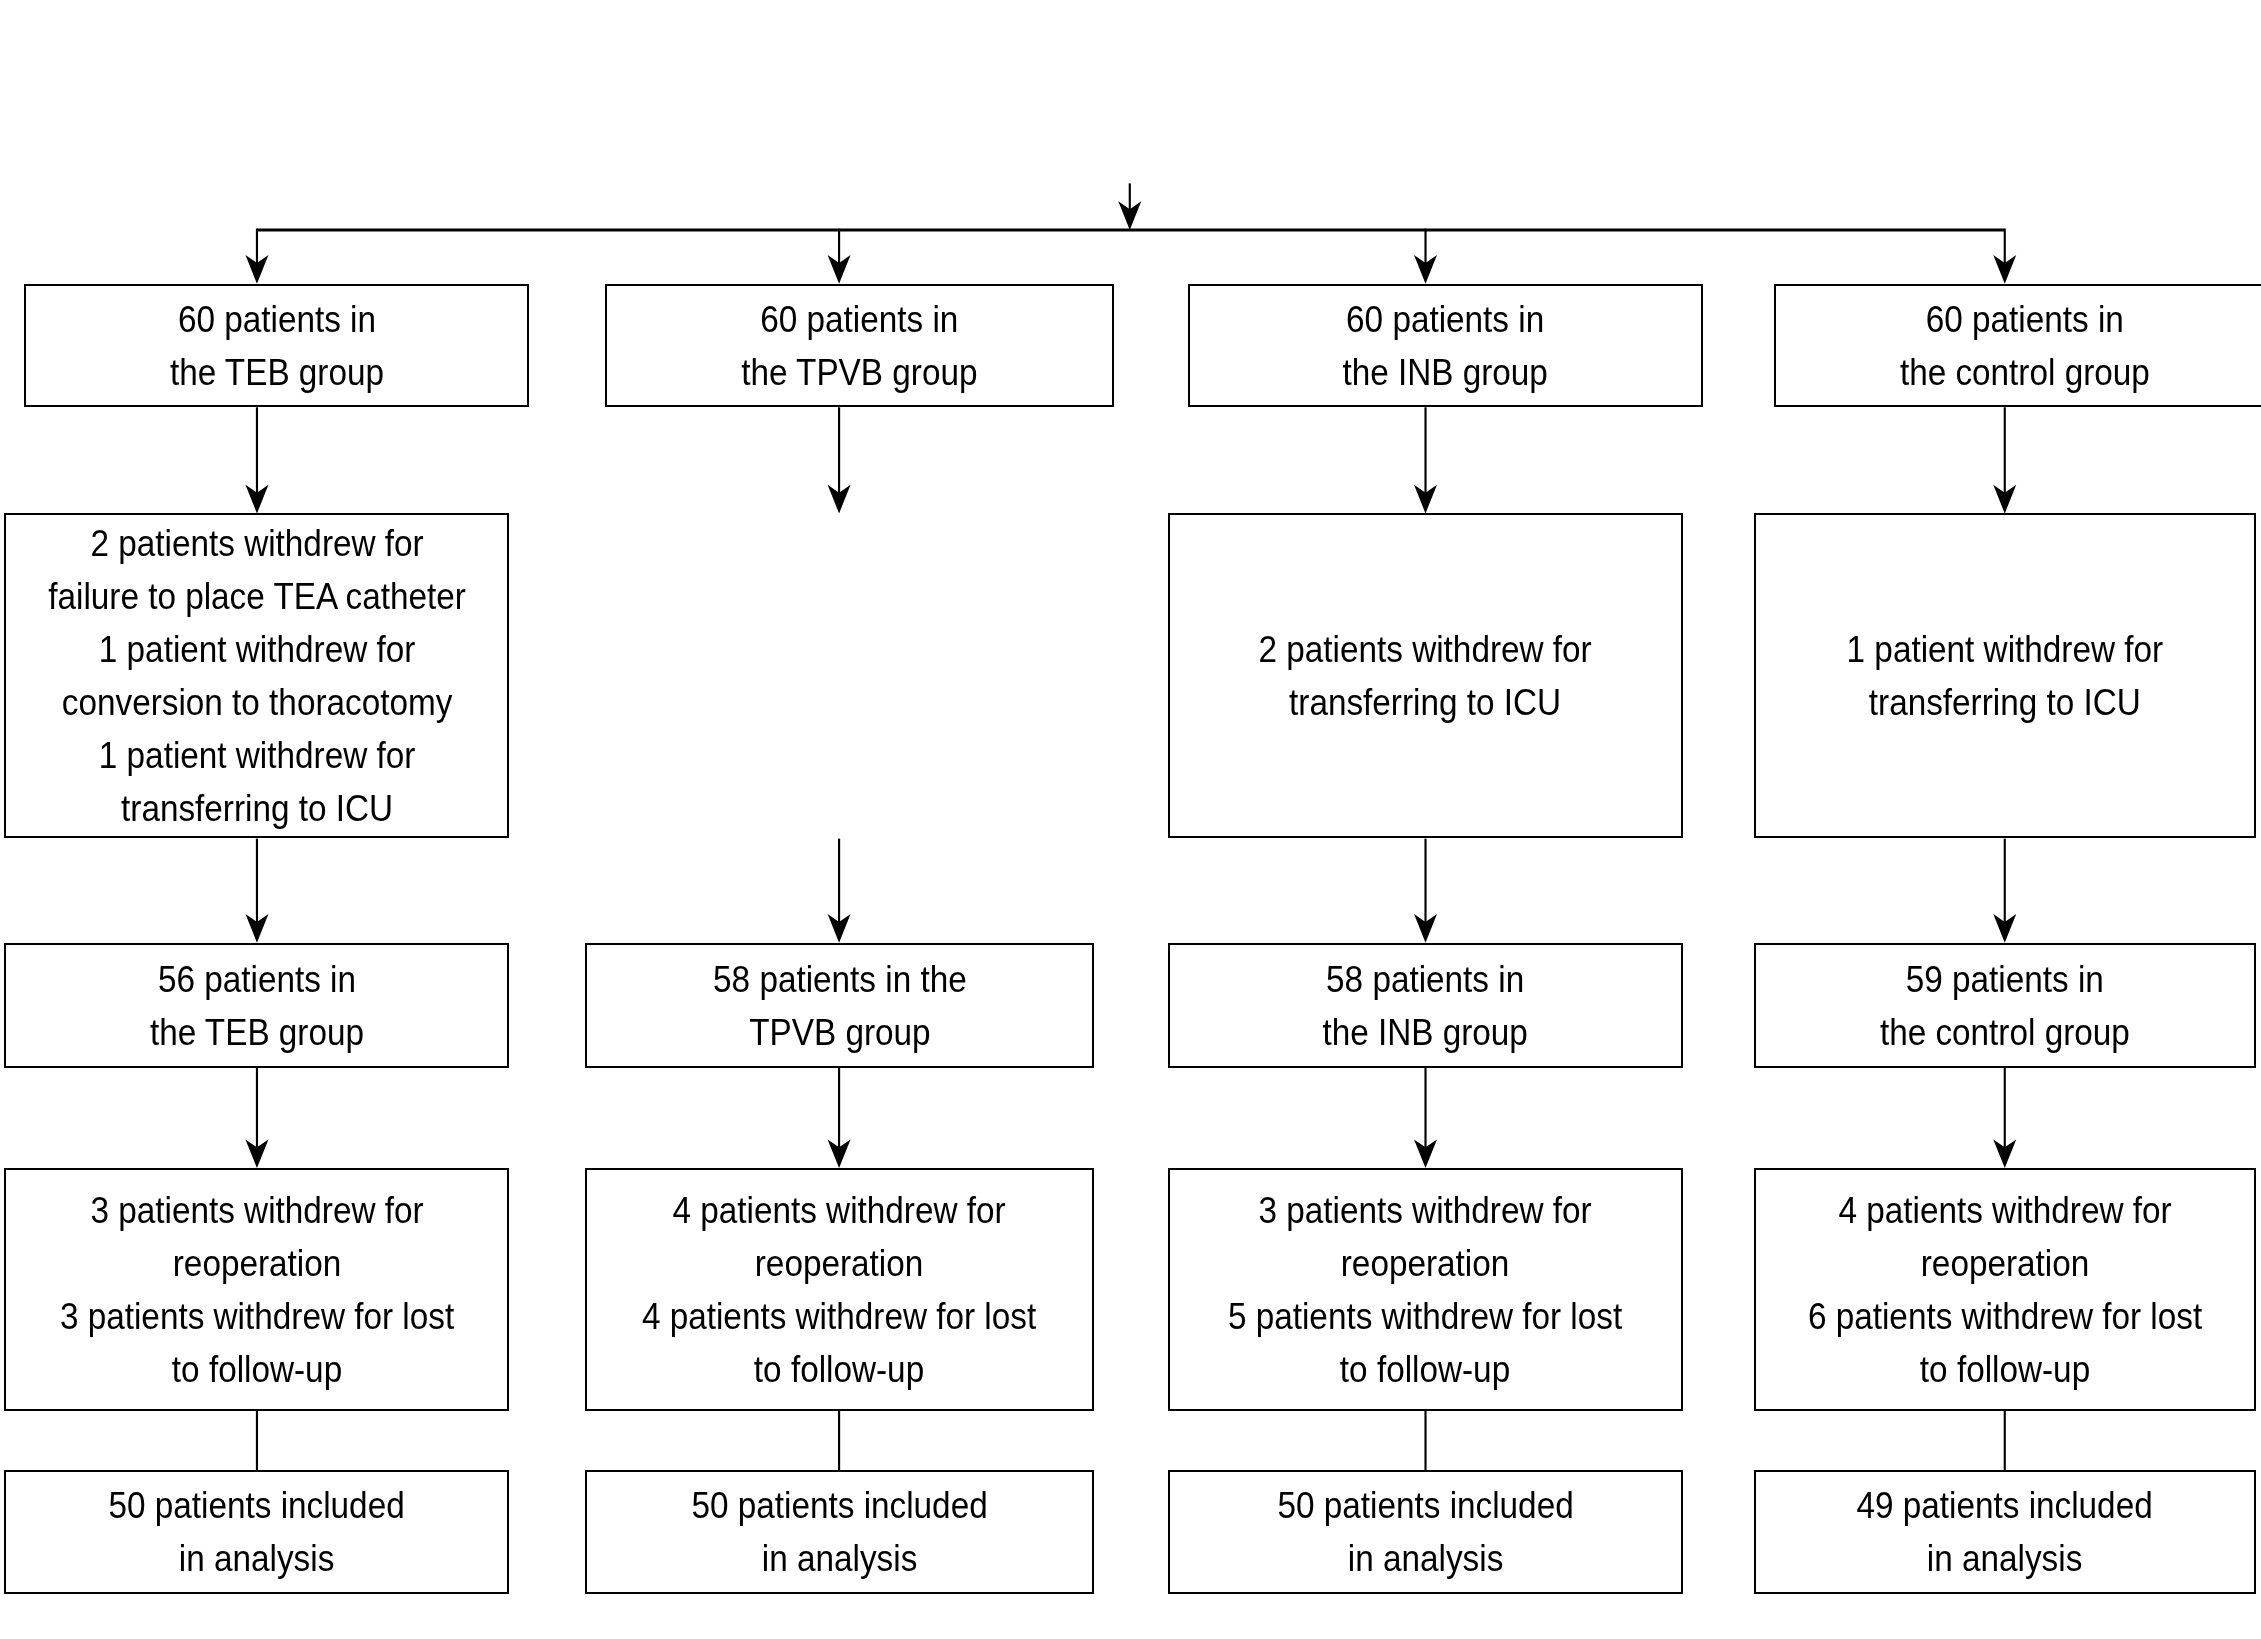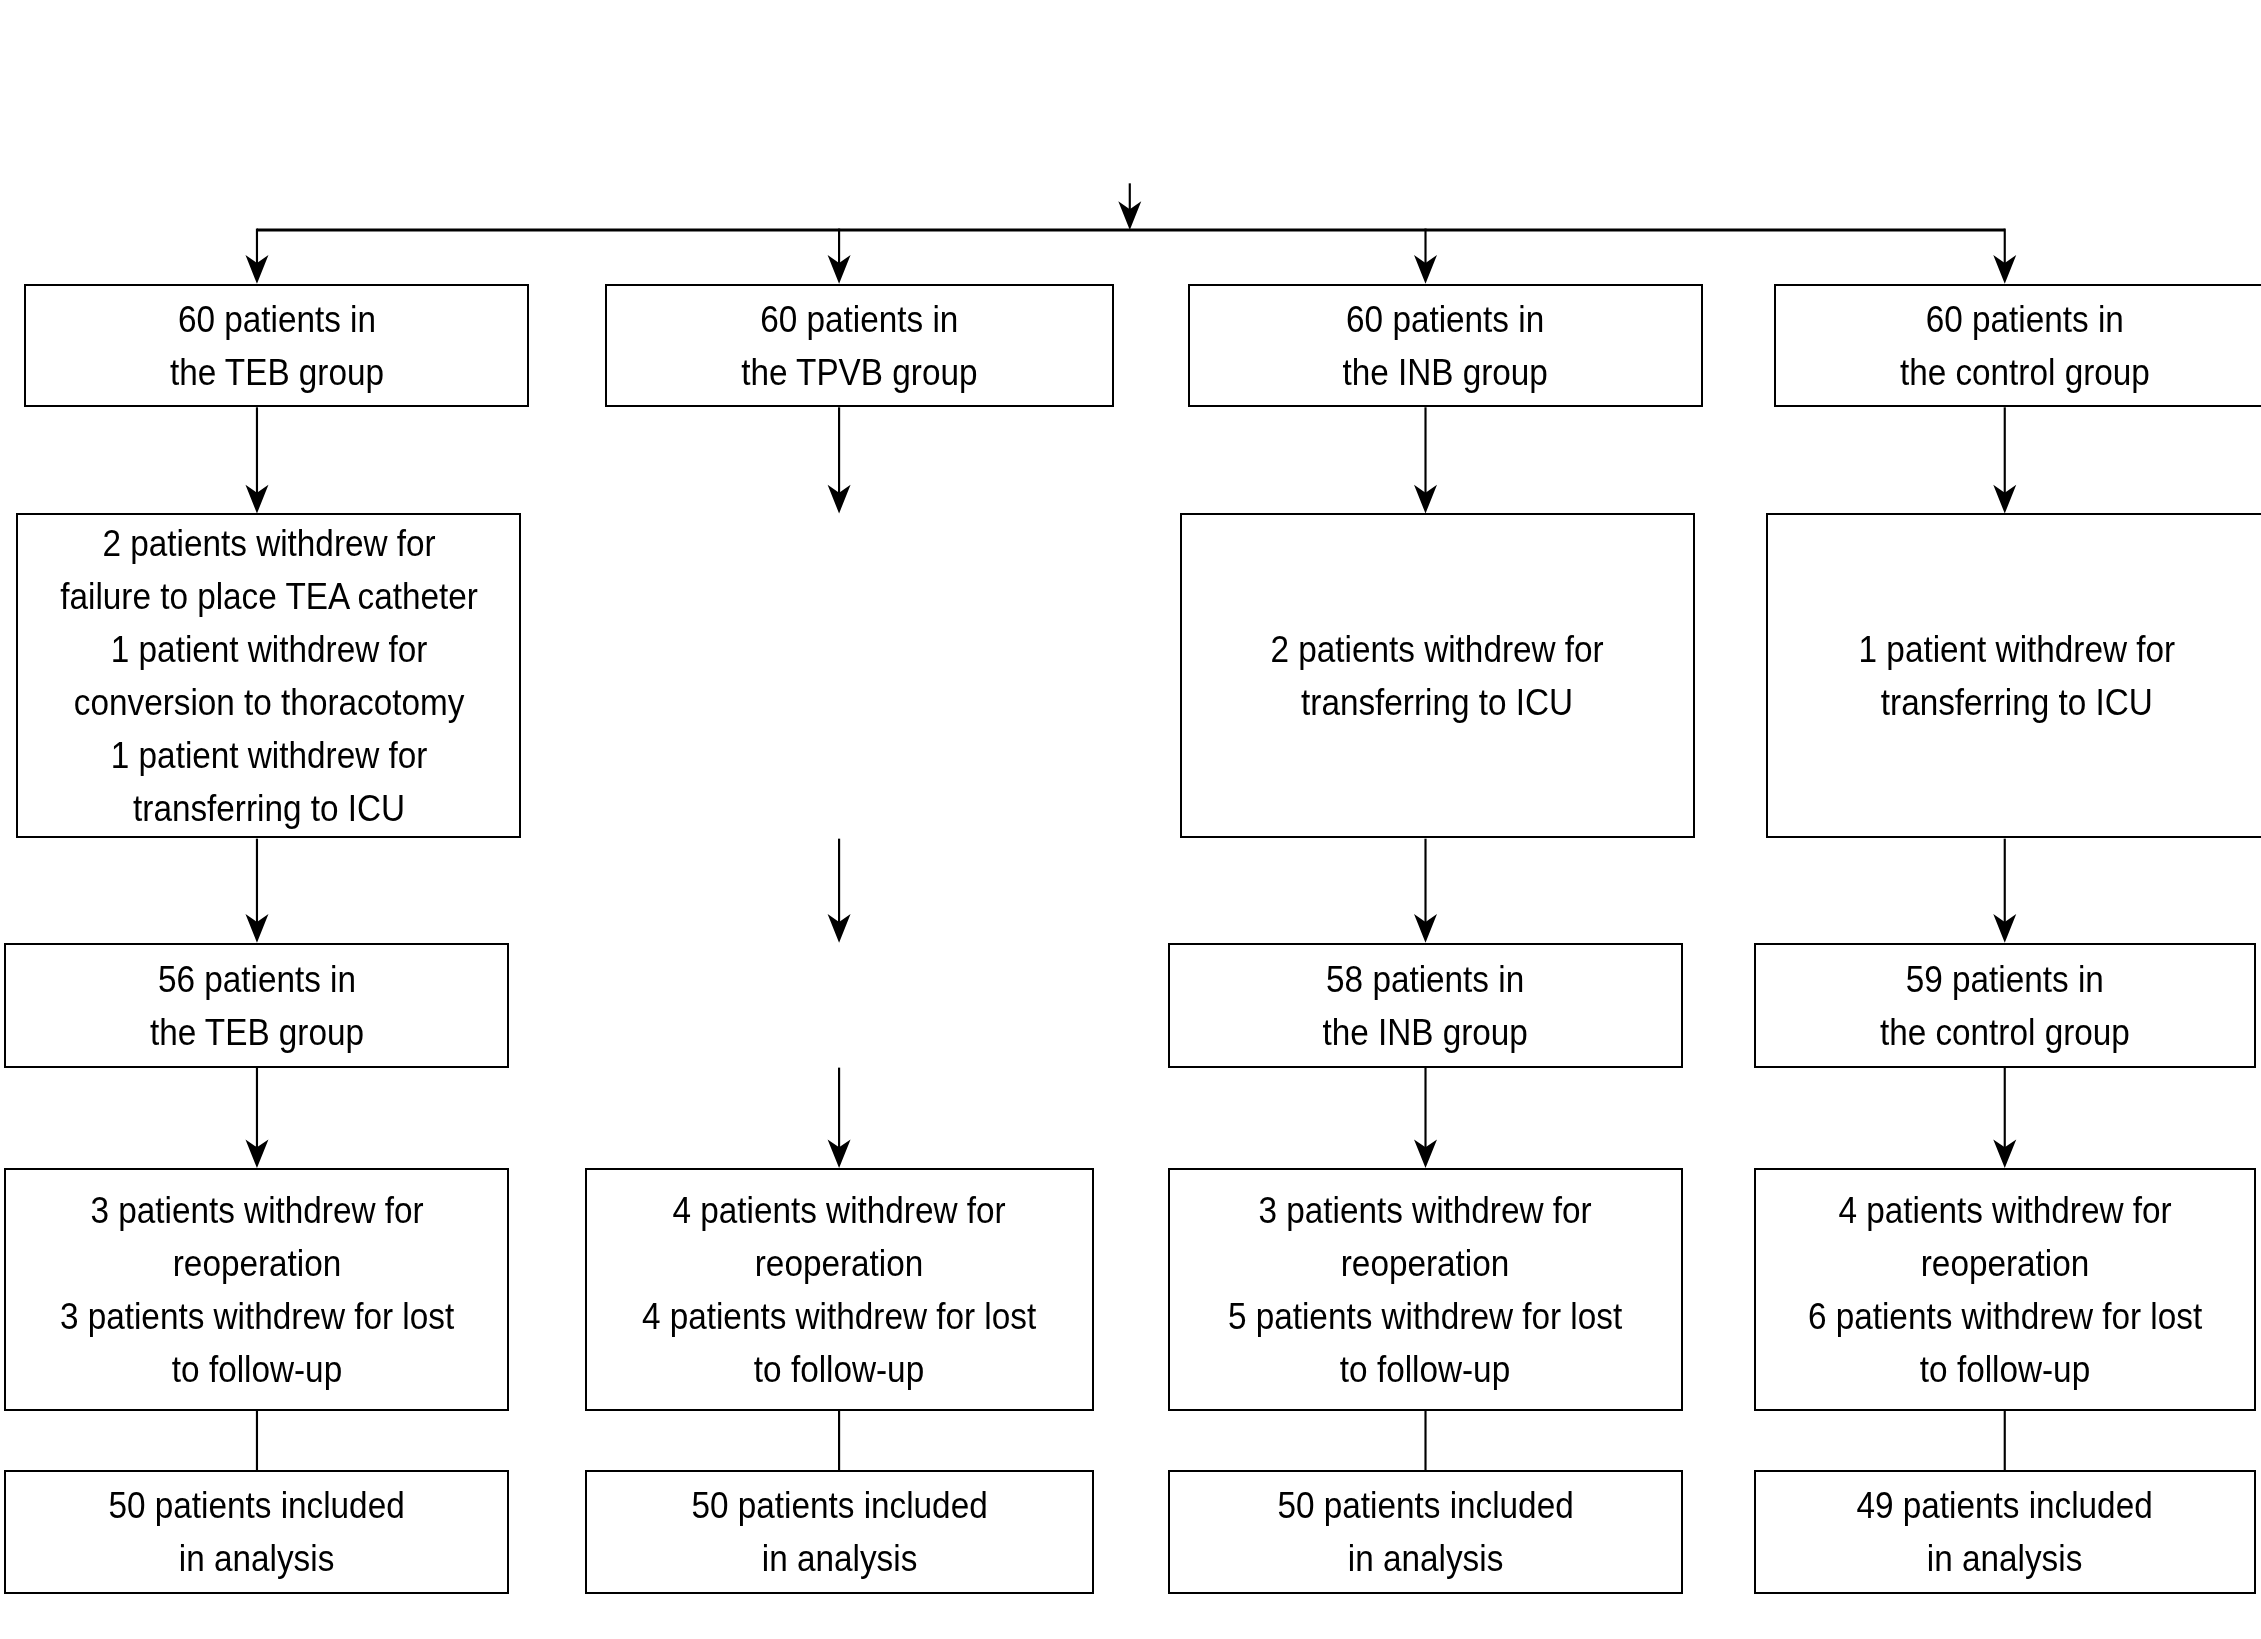--- a/index.html
+++ b/index.html
@@ -35,21 +35,21 @@
     text-align: center;
     font-size: 37px;
     line-height: 53px;
     letter-spacing: 0px;
     transform: scaleX(0.9);
     transform-origin: 50% 50%;
   }
   .top-box { left: 874px; top: 5.7px; width: 511px; height: 177px; }
   .top-box .txt { line-height: 57px; }
   .rA { top: 284px;  height: 123px; margin-left: 20px; }
-  .rB { top: 513px;  height: 325px; margin-left: 12px; }
+  .rB { top: 513px;  height: 325px; }
   .rC { top: 943px; height: 125px; justify-content: center; }
   .rD { top: 1168px; height: 243px; }
   .rE { top: 1470px; height: 124px; }
   .c1 { left: 4.3px;    width: 505px; }
   .c2 { left: 585px;  width: 509px; }
   .c3 { left: 1168px; width: 515px; }
   .c4 { left: 1754px; width: 502px; }
 </style>
 </head>
 <body>
@@ -157,20 +157,24 @@
   </div>
   <div class="box rB c4">
     <div class="txt">1 patient withdrew for
 transferring to ICU</div>
   </div>
 
   <div class="box rC c1">
     <div class="txt">56 patients in
 the TEB group</div>
   </div>
+  <div class="box rC c2">
+    <div class="txt">58 patients in the
+TPVB group</div>
+  </div>
   <div class="box rC c3">
     <div class="txt">58 patients in
 the INB group</div>
   </div>
   <div class="box rC c4">
     <div class="txt">59 patients in
 the control group</div>
   </div>
 
   <div class="box rD c1">

